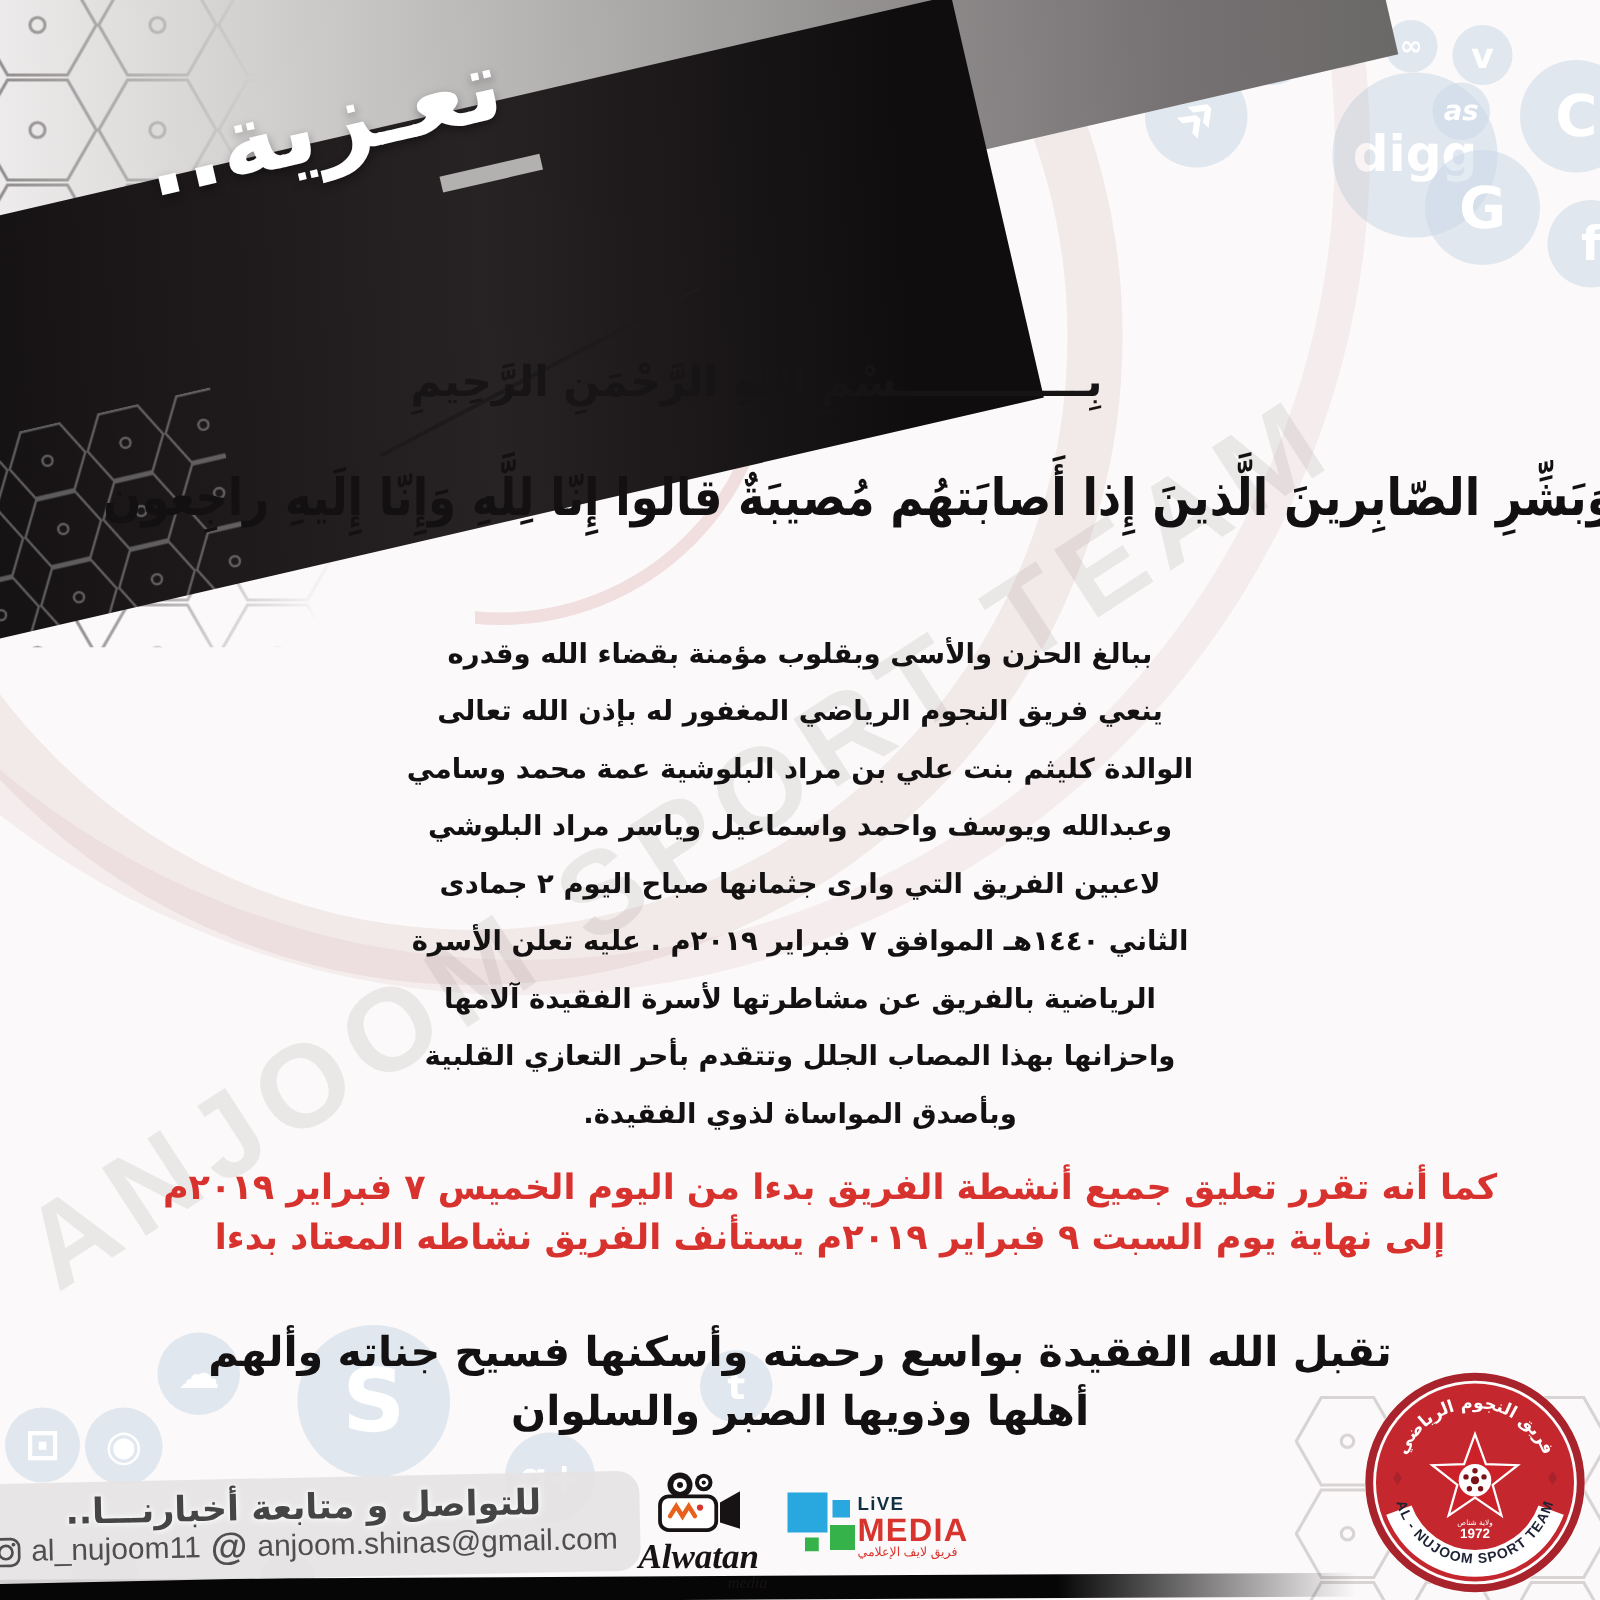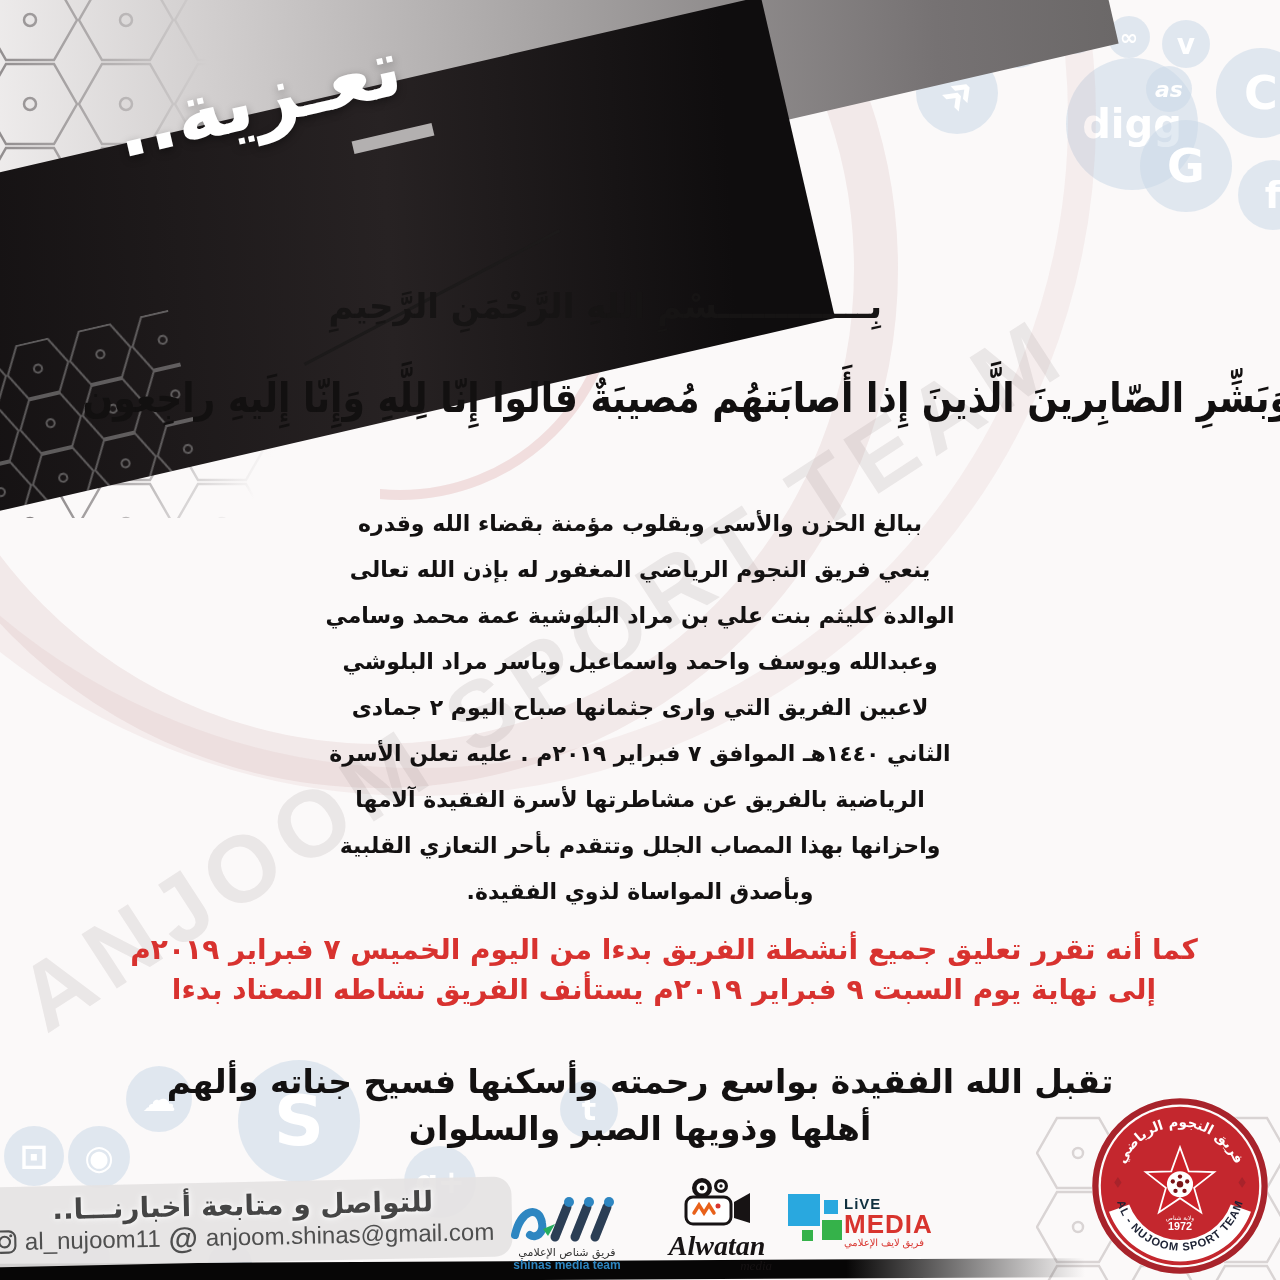--- a/index.html
+++ b/index.html
@@ -182,34 +182,20 @@
         <circle cx="15" cy="15" r="6.5" fill="none" stroke="#4f4f4f" stroke-width="2.6"></circle>
         <circle cx="22.6" cy="7.4" r="1.9" fill="#4f4f4f"></circle>
       </svg>
       <span>al_nujoom11</span>
       <span class="at-glyph">@</span>
       <span>anjoom.shinas@gmail.com</span>
     </div>
   </div>
 
   <div class="partners">
-    <div class="p-shinas">
-      <svg width="120" height="50" viewBox="0 0 120 50">
-        <path d="M8 42 C14 16 32 12 35 30 C37 40 29 46 23 42" stroke="#2e86c1" stroke-width="8" fill="none" stroke-linecap="round"></path>
-        <path d="M48 44 L60 14" stroke="#2b3e55" stroke-width="9" stroke-linecap="round"></path>
-        <path d="M68 44 L80 14" stroke="#2b3e55" stroke-width="9" stroke-linecap="round"></path>
-        <path d="M88 44 L100 14" stroke="#2b3e55" stroke-width="9" stroke-linecap="round"></path>
-        <circle cx="62" cy="9" r="5" fill="#2e86c1"></circle>
-          <circle cx="82" cy="9" r="5" fill="#2e86c1"></circle>
-          <circle cx="102" cy="9" r="5" fill="#2e86c1"></circle>
-        <path d="M36 36 L48 31 L41 43 Z" fill="#27ae60"></path>
-      </svg>
-      <div class="cap1">فريق شناص الإعلامي</div>
-      <div class="cap2">shinas media team</div>
-    </div>
 
     <div class="p-alwatan">
       <svg width="70" height="52" viewBox="0 0 70 52">
         <circle cx="20" cy="11" r="10" fill="#171314"></circle>
           <circle cx="20" cy="11" r="5.5" fill="#fff"></circle>
           <circle cx="20" cy="11" r="2.4" fill="#171314"></circle>
         <circle cx="39" cy="9" r="7" fill="#171314"></circle>
           <circle cx="39" cy="9" r="3.8" fill="#fff"></circle>
           <circle cx="39" cy="9" r="1.7" fill="#171314"></circle>
         <rect x="4" y="20" width="45" height="27" rx="7" fill="#fff" stroke="#171314" stroke-width="3"></rect>

